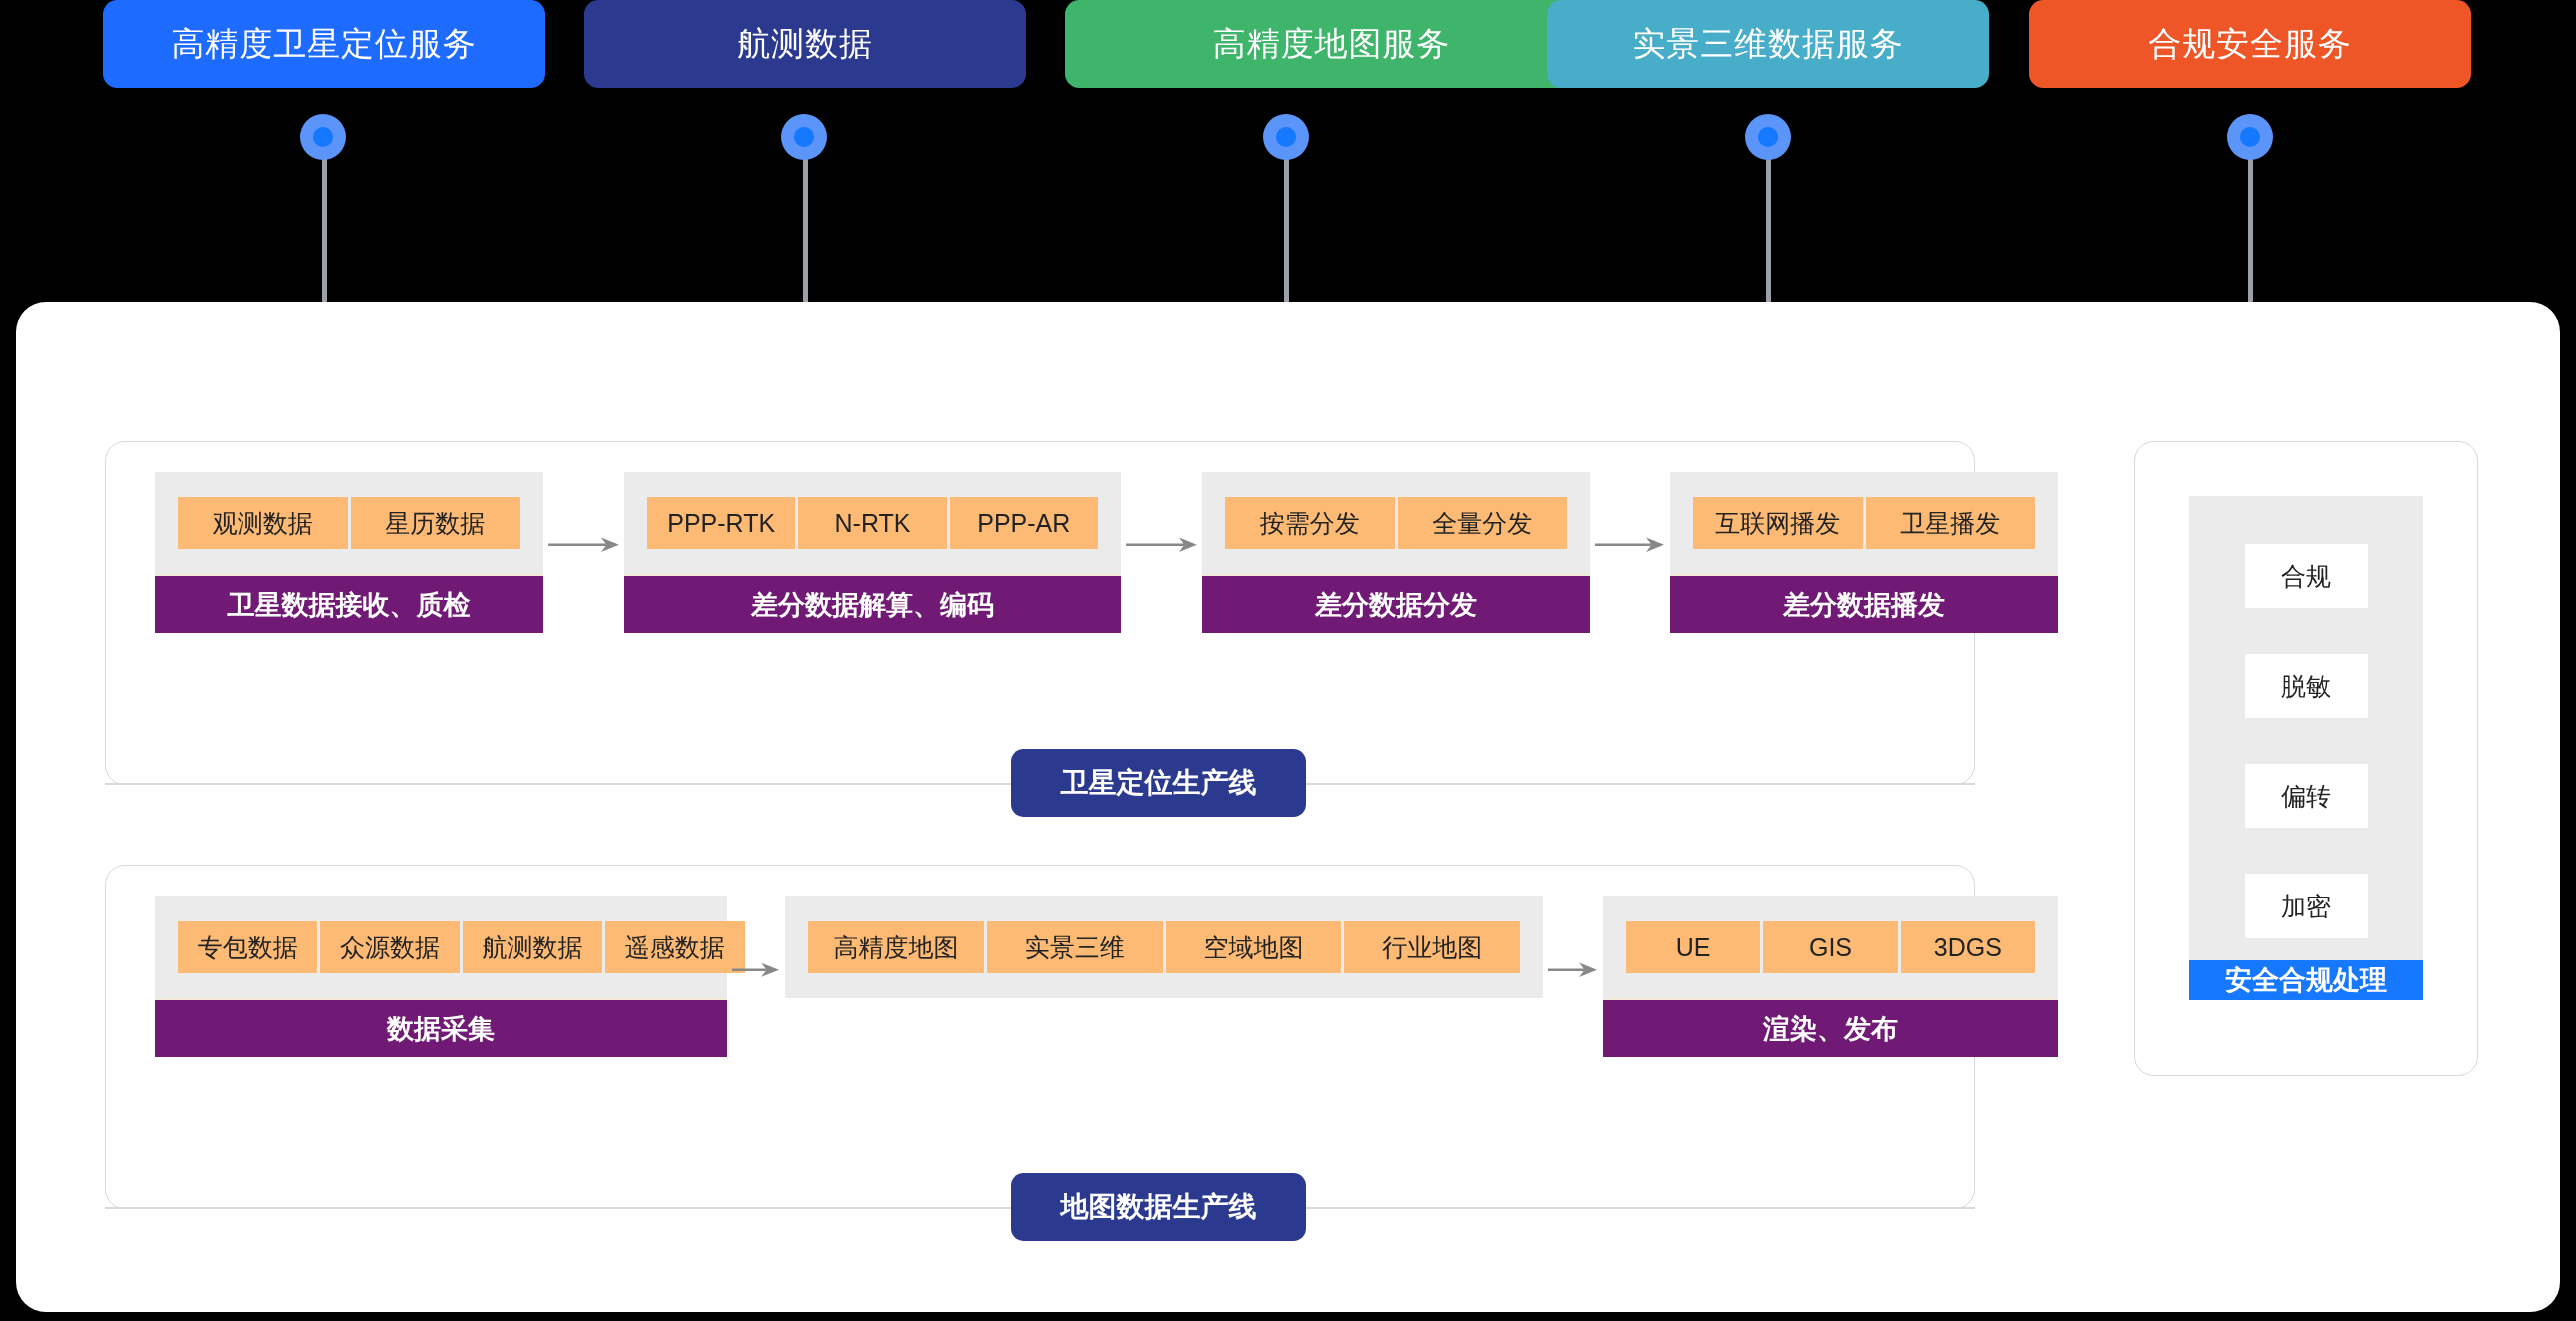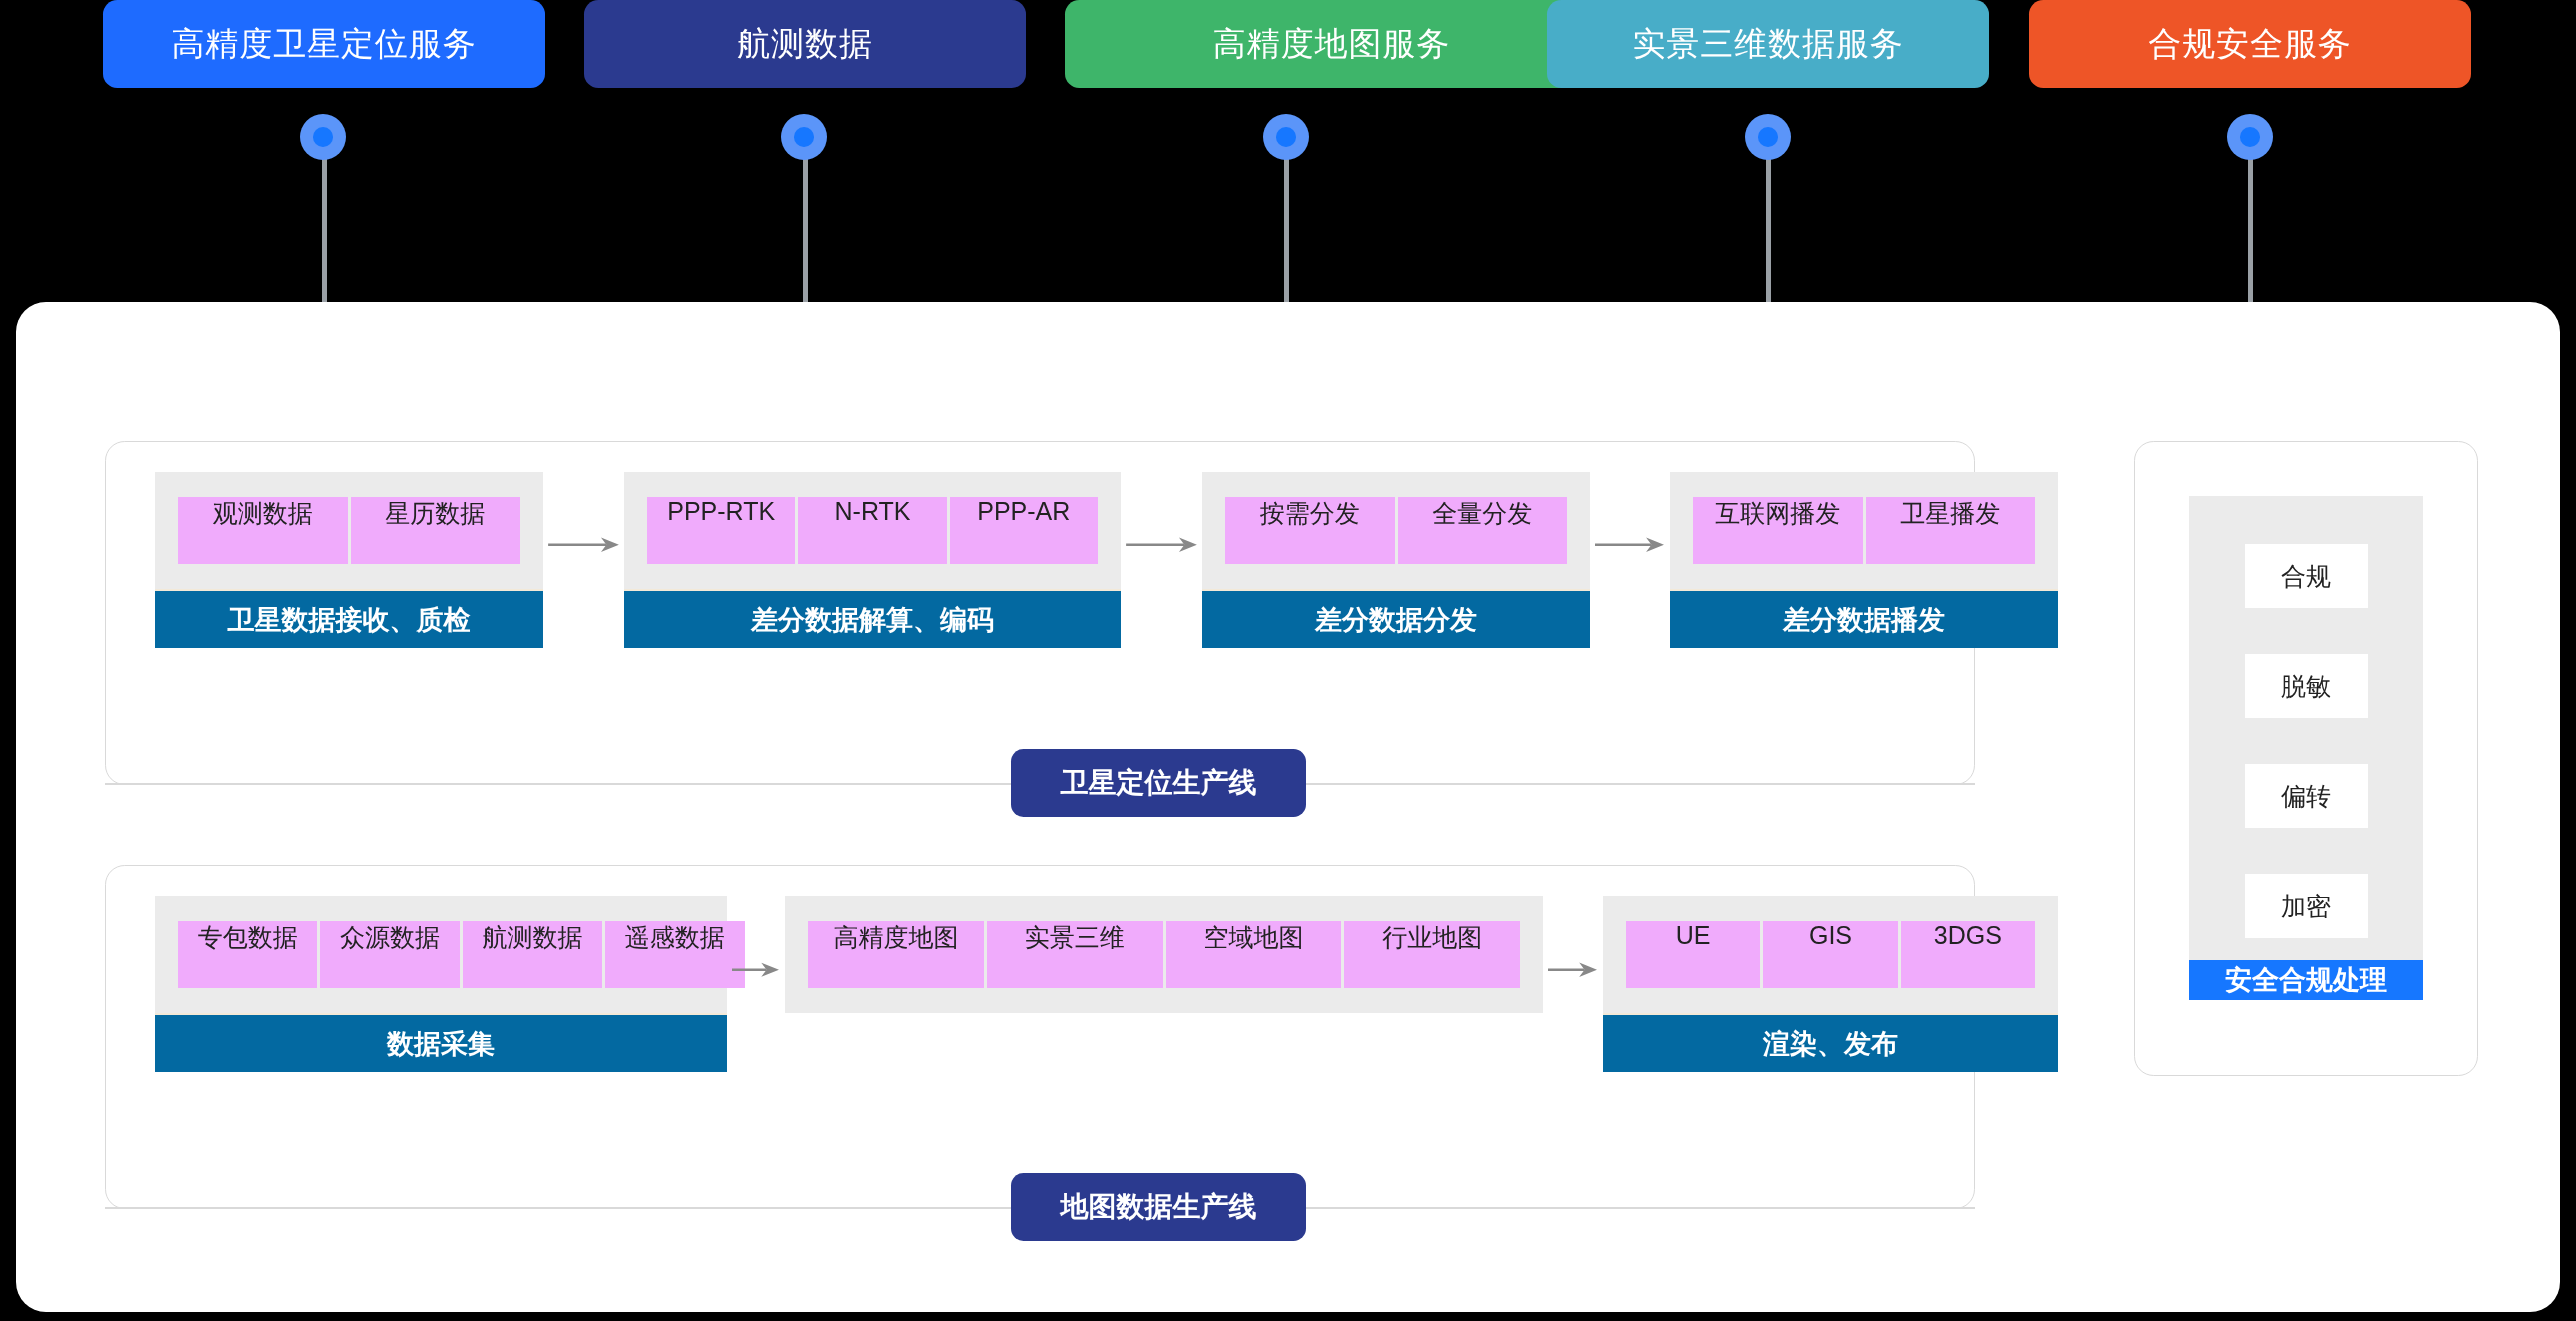--- a/index.html
+++ b/index.html
@@ -53,30 +53,30 @@
   }
 
   
   .stage-group { position: absolute; display: flex; flex-direction: column; }
   .stage-items {
     background: #ebebeb;
     display: flex; align-items: center; gap: 0;
     padding: 25px 23px;
   }
   .stage-chip {
-    background: #f0abfc;
-    height: 67px;
-    display: flex; justify-content: center;
+    background: #fdba74;
+    height: 52px;
+    display: flex; align-items: center; justify-content: center;
     font-size: 25px; color: #222; white-space: nowrap;
     padding: 0 19.7px;
     border-right: 3.6px solid #ebebeb;
   }
   .stage-chip:last-child { border-right: none; }
   .stage-footer {
-    background: #0369a1; color: #fff;
+    background: #701a75; color: #fff;
     height: 59px;
     display: flex; align-items: center; justify-content: center;
     font-size: 27px; font-weight: bold; white-space: nowrap;
     border-top: 2.7px solid #f3e9d8;
   }
 
   
   .arrow { position: absolute; height: 21.5px; }
   .arrow svg { display: block; }
 

